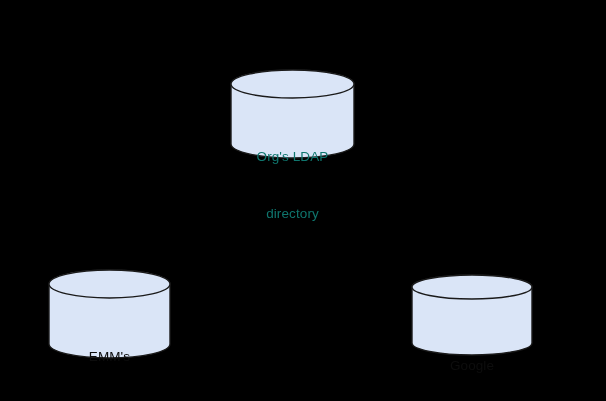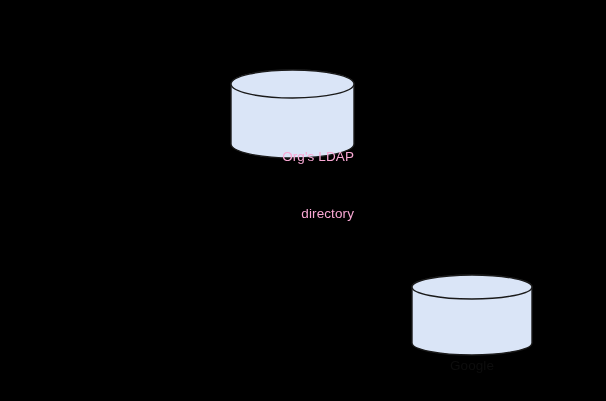--- a/index.html
+++ b/index.html
@@ -47,26 +47,36 @@
 </head>
 <body>
 
 <div id="canvas" style="background: rgb(0, 0, 0);">
 
   <div class="node" id="node-ldap" style="left: 231px; top: 70px; width: 123px; height: 88px;">
     <svg width="123" height="88" viewBox="0 0 123 88">
         <path d="M 0,14 A 61.5,14 0 0 1 123,14 L 123,74 A 61.5,14 0 0 1 0,74 Z" fill="#dae5f7" stroke="#1a1a1a" stroke-width="1.4"></path>
         <ellipse cx="61.5" cy="14" rx="61.5" ry="14" fill="#dae5f7" stroke="#1a1a1a" stroke-width="1.4"></ellipse>
       </svg>
-    <div class="node-label" style="color: #f9a8d4; top: 39px; text-align: right;">
+    <div class="node-label" style="color: #0f766e; top: 39px;">
       <span class="label-line">Org's LDAP</span>
       <span class="label-line">directory</span>
     </div>
   </div>
 
+  <div class="node" id="node-emm" style="left: 49px; top: 270px; width: 121px; height: 88px;">
+    <svg width="121" height="88" viewBox="0 0 121 88">
+        <path d="M 0,14 A 60.5,14 0 0 1 121,14 L 121,74 A 60.5,14 0 0 1 0,74 Z" fill="#dae5f7" stroke="#1a1a1a" stroke-width="1.4"></path>
+        <ellipse cx="60.5" cy="14" rx="60.5" ry="14" fill="#dae5f7" stroke="#1a1a1a" stroke-width="1.4"></ellipse>
+      </svg>
+    <div class="node-label" style="color: rgb(13, 13, 13); top: 39px;">
+      <span class="label-line">EMM's</span>
+      
+    </div>
+  </div>
 
   <div class="node" id="node-google" style="left: 412px; top: 275px; width: 120px; height: 80px;">
     <svg width="120" height="80" viewBox="0 0 120 80">
         <path d="M 0,12 A 60,12 0 0 1 120,12 L 120,68 A 60,12 0 0 1 0,68 Z" fill="#dae5f7" stroke="#1a1a1a" stroke-width="1.4"></path>
         <ellipse cx="60" cy="12" rx="60" ry="12" fill="#dae5f7" stroke="#1a1a1a" stroke-width="1.4"></ellipse>
       </svg>
     <div class="node-label" style="color: rgb(13, 13, 13); top: 43px;">
       <span class="label-line">Google</span>
     </div>
   </div>

